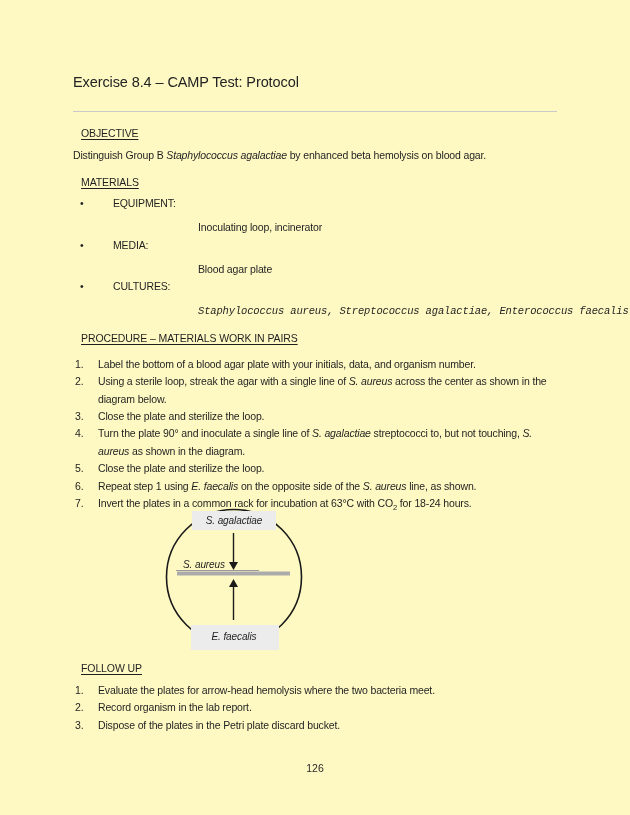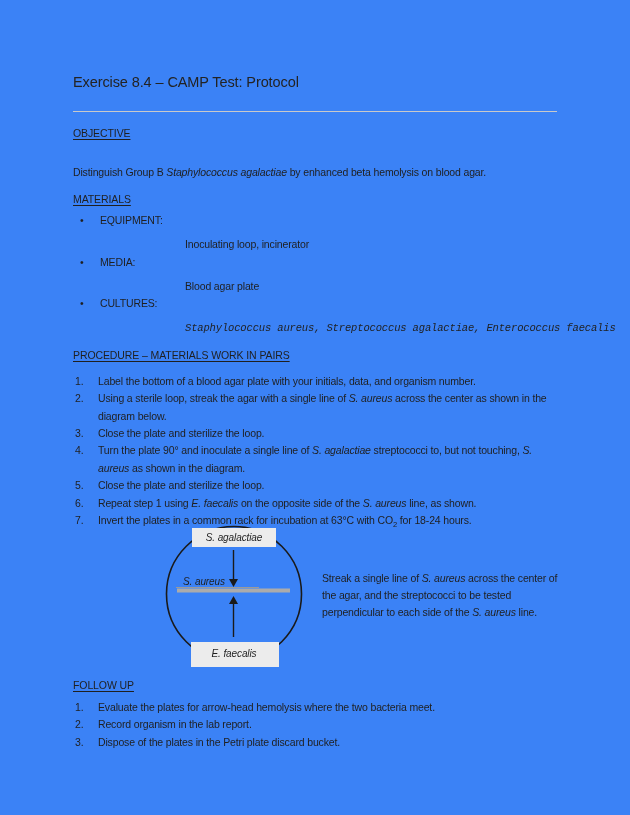--- a/index.html
+++ b/index.html
@@ -1,35 +1,35 @@
 <!DOCTYPE html>
 <html><head>
 <meta charset="utf-8">
 <style>
   html,body{margin:0;padding:0;background:#ffffff;}
   .page{
-    position:relative;width:630px;height:815px;background:#3b82f6;
+    position:relative;width:630px;height:815px;background:#fef9c3;
     font-family:"Liberation Sans",sans-serif;color:#1f1f1f;overflow:hidden;
   }
   .content{position:absolute;left:73px;top:0;width:484px;}
   .title{margin-top:73px;font-size:14.5px;line-height:19px;color:#232323;letter-spacing:-0.1px;}
   .rule{border:none;border-top:1px solid #c9c9c9;height:0;margin:19px 0 0 0;}
   .heading{
     font-size:10.5px;line-height:17.4px;letter-spacing:-0.1px;
-    text-decoration:underline;text-underline-offset:2px;
+    text-decoration:underline;text-underline-offset:2px;margin-left:8px;
   }
   .body-text{font-size:10.5px;line-height:17.4px;letter-spacing:-0.15px;}
   sup,sub{font-size:0.72em;line-height:0;}
   .mt-obj{margin-top:13px;}
-  .mt-objbody{margin-top:22px;}
+  .mt-objbody{margin-top:5px;}
   .mt-mat{margin-top:9px;}
   .mat-list{margin-top:4px;}
   .mat-row{display:flex;padding-left:7px;font-size:10.5px;line-height:17.4px;letter-spacing:-0.15px;}
   .bullet{width:20px;flex:none;}
-  .mat-label{width:85px;flex:none;}
+  .mat-label{width:85px;flex:none;margin-left:13px;}
   .mat-value{flex:1;white-space:nowrap;margin-top:24px;}
   .mt-proc{margin-top:10px;}
   .num-list{font-size:10.5px;line-height:17.4px;letter-spacing:-0.15px;}
   .mt-proclist{margin-top:8px;}
   .num-row{display:flex;padding-left:2px;}
   .num{width:23px;flex:none;}
   .step-text{flex:1;}
   .diagram{position:relative;height:146px;margin-top:-5px;}
   .plate-svg{position:absolute;left:0;top:0;}
   .plate-circle{fill:none;stroke:#1a1a1a;stroke-width:1.6;}
@@ -114,33 +114,33 @@
         <line class="arrow-line" x1="160.5" y1="25" x2="160.5" y2="55"></line>
         <polygon class="arrow-head" points="156,54 165,54 160.5,62"></polygon>
         <text class="dlabel" x="110" y="60">S. aureus</text>
         <line x1="103" y1="62.5" x2="186" y2="62.5" stroke="#9a9a9a" stroke-width="1"></line>
         <rect x="104" y="63.5" width="113" height="4" fill="#ababab"></rect>
         <polygon class="arrow-head" points="156,79 165,79 160.5,71"></polygon>
         <line class="arrow-line" x1="160.5" y1="78" x2="160.5" y2="112"></line>
         <rect class="label-box" x="118" y="117" width="88" height="25"></rect>
         <text class="dlabel mid" x="161" y="132">E. faecalis</text>
       </svg>
-      <div class="caption"><span>Streak a single line of </span><span style="font-style: italic;">S. aureus</span><span> across the center of the agar, and the streptococci to be tested perpendicular to each side of the </span><span style="font-style: italic;">S. aureus</span><span> line.</span></div>
     </div>
 
     <div class="heading mt-follow">FOLLOW UP</div>
     <div class="num-list mt-followlist">
       <div class="num-row">
         <span class="num">1.</span>
         <span class="step-text"><span>Evaluate the plates for arrow-head hemolysis where the two bacteria meet.</span></span>
       </div>
       <div class="num-row">
         <span class="num">2.</span>
         <span class="step-text"><span>Record organism in the lab report.</span></span>
       </div>
       <div class="num-row">
         <span class="num">3.</span>
         <span class="step-text"><span>Dispose of the plates in the Petri plate discard bucket.</span></span>
       </div>
     </div>
 
   </div>
+  <div class="page-number">126</div>
 </div>
 
 </body></html>

